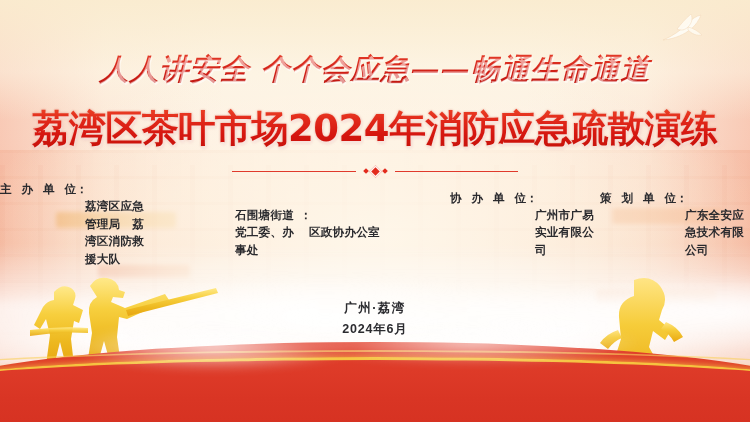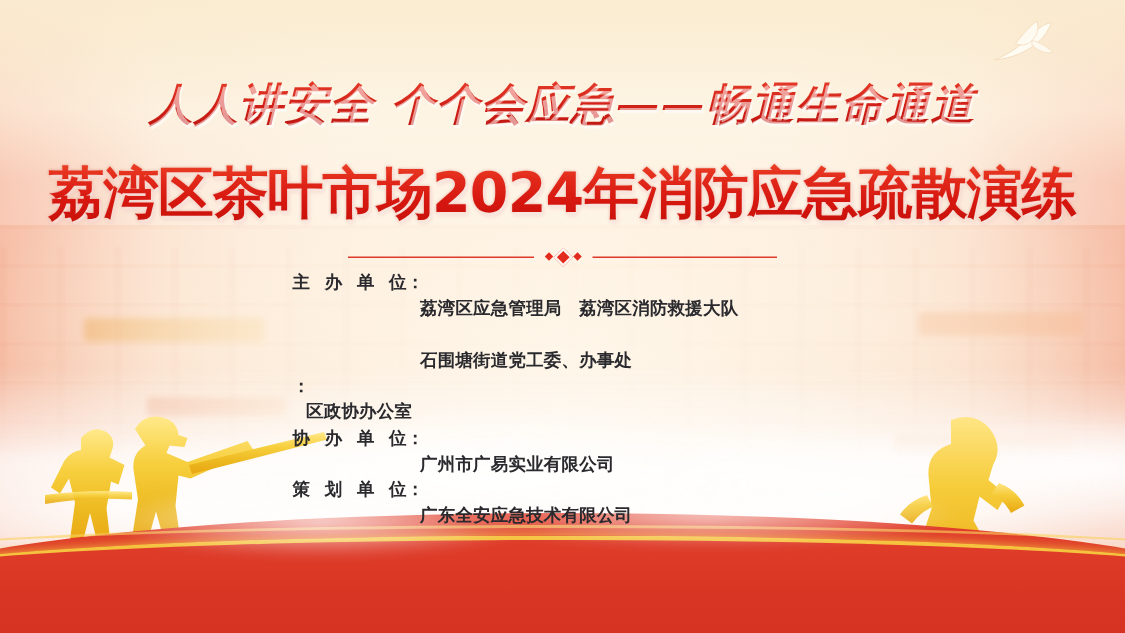--- a/index.html
+++ b/index.html
@@ -144,21 +144,21 @@
   }
   .divider .line{flex:1;height:1px;background:#e0392b;}
   .divider .orn{display:flex;align-items:center;gap:3px;}
   .divider .dia{width:9px;height:9px;background:#e32b1d;transform:rotate(45deg);
     box-shadow:inset 0 0 0 1.5px #fff6f2;}
   .divider .dot{width:4px;height:4px;background:#e32b1d;transform:rotate(45deg);}
 
   
   .orgs{
     position:absolute;top:180px;left:0;right:0;
-    display:flex;flex-direction:column;align-items:center;
+    display:flex;flex-direction:row;align-items:center;
     font-size:11.6px;color:#2a2a2e;font-weight:700;line-height:17.5px;
   }
   .org-row{display:flex;width:360px;}
   .org-label{width:76px;text-align:justify;text-align-last:justify;flex:none;}
   .org-colon{width:9px;flex:none;}
   .org-val{flex:1;letter-spacing:.2px;margin-top:17px;}
   .org-row.cont .org-label,.org-row.cont .org-colon{visibility:hidden;}
 
   
   .footer{
@@ -278,14 +278,18 @@
       <span class="org-colon">：</span>
       <span class="org-val">广州市广易实业有限公司</span>
     </div>
     <div class="org-row">
       <span class="org-label">策划单位</span>
       <span class="org-colon">：</span>
       <span class="org-val">广东全安应急技术有限公司</span>
     </div>
   </div>
 
+  <div class="footer">
+    <div>广州·荔湾</div>
+    <div class="d2">2024年6月</div>
+  </div>
 
 </div>
 
 </body></html>

